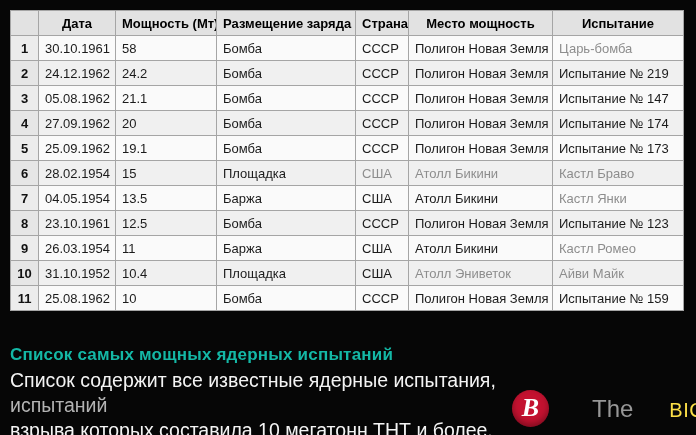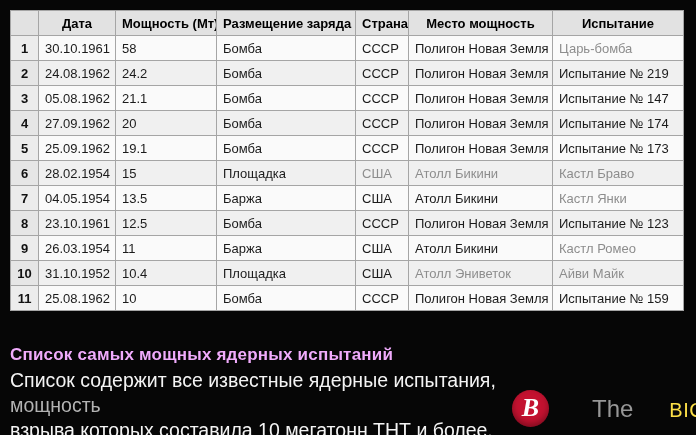--- a/index.html
+++ b/index.html
@@ -23,21 +23,21 @@
     background:#e2e2e2;color:#000;font-weight:bold;text-align:center;height:24px;
   }
   td{color:#1b1b1b;text-align:left;background:#fafafa;}
   tr.even td{background:#f0f0f0;}
   td.num{background:#ececec;font-weight:bold;text-align:center;color:#111;}
   tr.even td.num{background:#e6e6e6;}
   td.gray{color:#8d8d8d;}
   
   .footer-title{
     position:absolute;left:10px;top:345px;
-    color:#f0abfc;font-size:17px;font-weight:bold;letter-spacing:0.2px;
+    color:#14b8a6;font-size:17px;font-weight:bold;letter-spacing:0.2px;
   }
   .footer-desc{
     position:absolute;left:10px;top:368px;width:560px;
     color:#f4f4f4;font-size:19.5px;line-height:25px;
   }
   .footer-desc .dim{color:#b3b3b3;}
   
   .logo{
     position:absolute;left:512px;top:390px;
     display:flex;align-items:center;gap:5px;
@@ -89,21 +89,21 @@
           <td class="num">1</td>
           <td>30.10.1961</td>
           <td>58</td>
           <td>Бомба</td>
           <td>СССР</td>
           <td>Полигон Новая Земля</td>
           <td class="gray">Царь-бомба</td>
         </tr>
         <tr class="even">
           <td class="num">2</td>
-          <td>24.08.1962</td>
+          <td>24.12.1962</td>
           <td>24.2</td>
           <td>Бомба</td>
           <td>СССР</td>
           <td>Полигон Новая Земля</td>
           <td>Испытание № 219</td>
         </tr>
         <tr class="odd">
           <td class="num">3</td>
           <td>05.08.1962</td>
           <td>21.1</td>
@@ -183,21 +183,21 @@
           <td>СССР</td>
           <td>Полигон Новая Земля</td>
           <td>Испытание № 159</td>
         </tr>
       </tbody>
   </table>
 </div>
 
 <div class="footer-title">Список самых мощных ядерных испытаний</div>
 
-<div class="footer-desc"><span>Список содержит все известные ядерные испытания, </span><span class="dim">мощность</span><br>
+<div class="footer-desc"><span>Список содержит все известные ядерные испытания, </span><span class="dim">испытаний</span><br>
   <span>взрыва которых составила 10 мегатонн ТНТ и более.</span>
 </div>
 
 <div class="logo">
   <div class="logo-circle">
     <span class="logo-b">B</span>
   </div>
   <div class="logo-text">
     <span class="logo-the">The</span>
       <span class="logo-biggest">BIGGEST</span>

